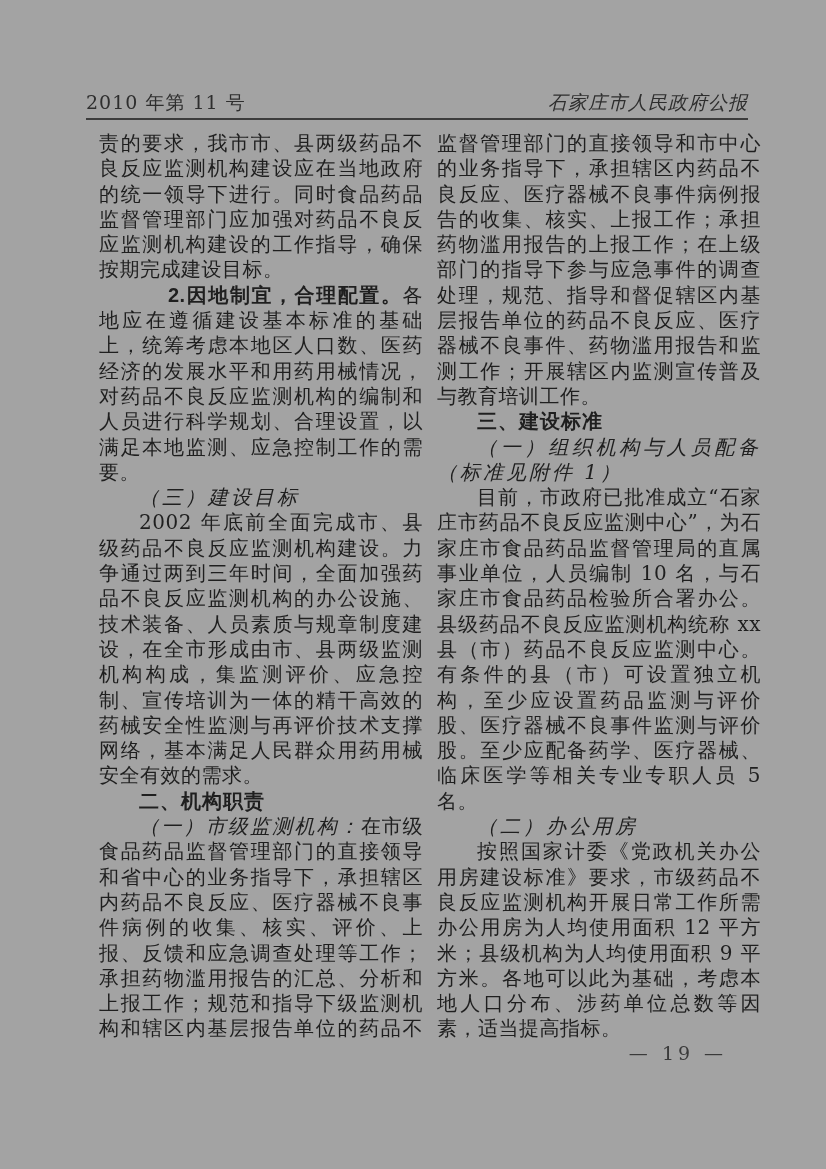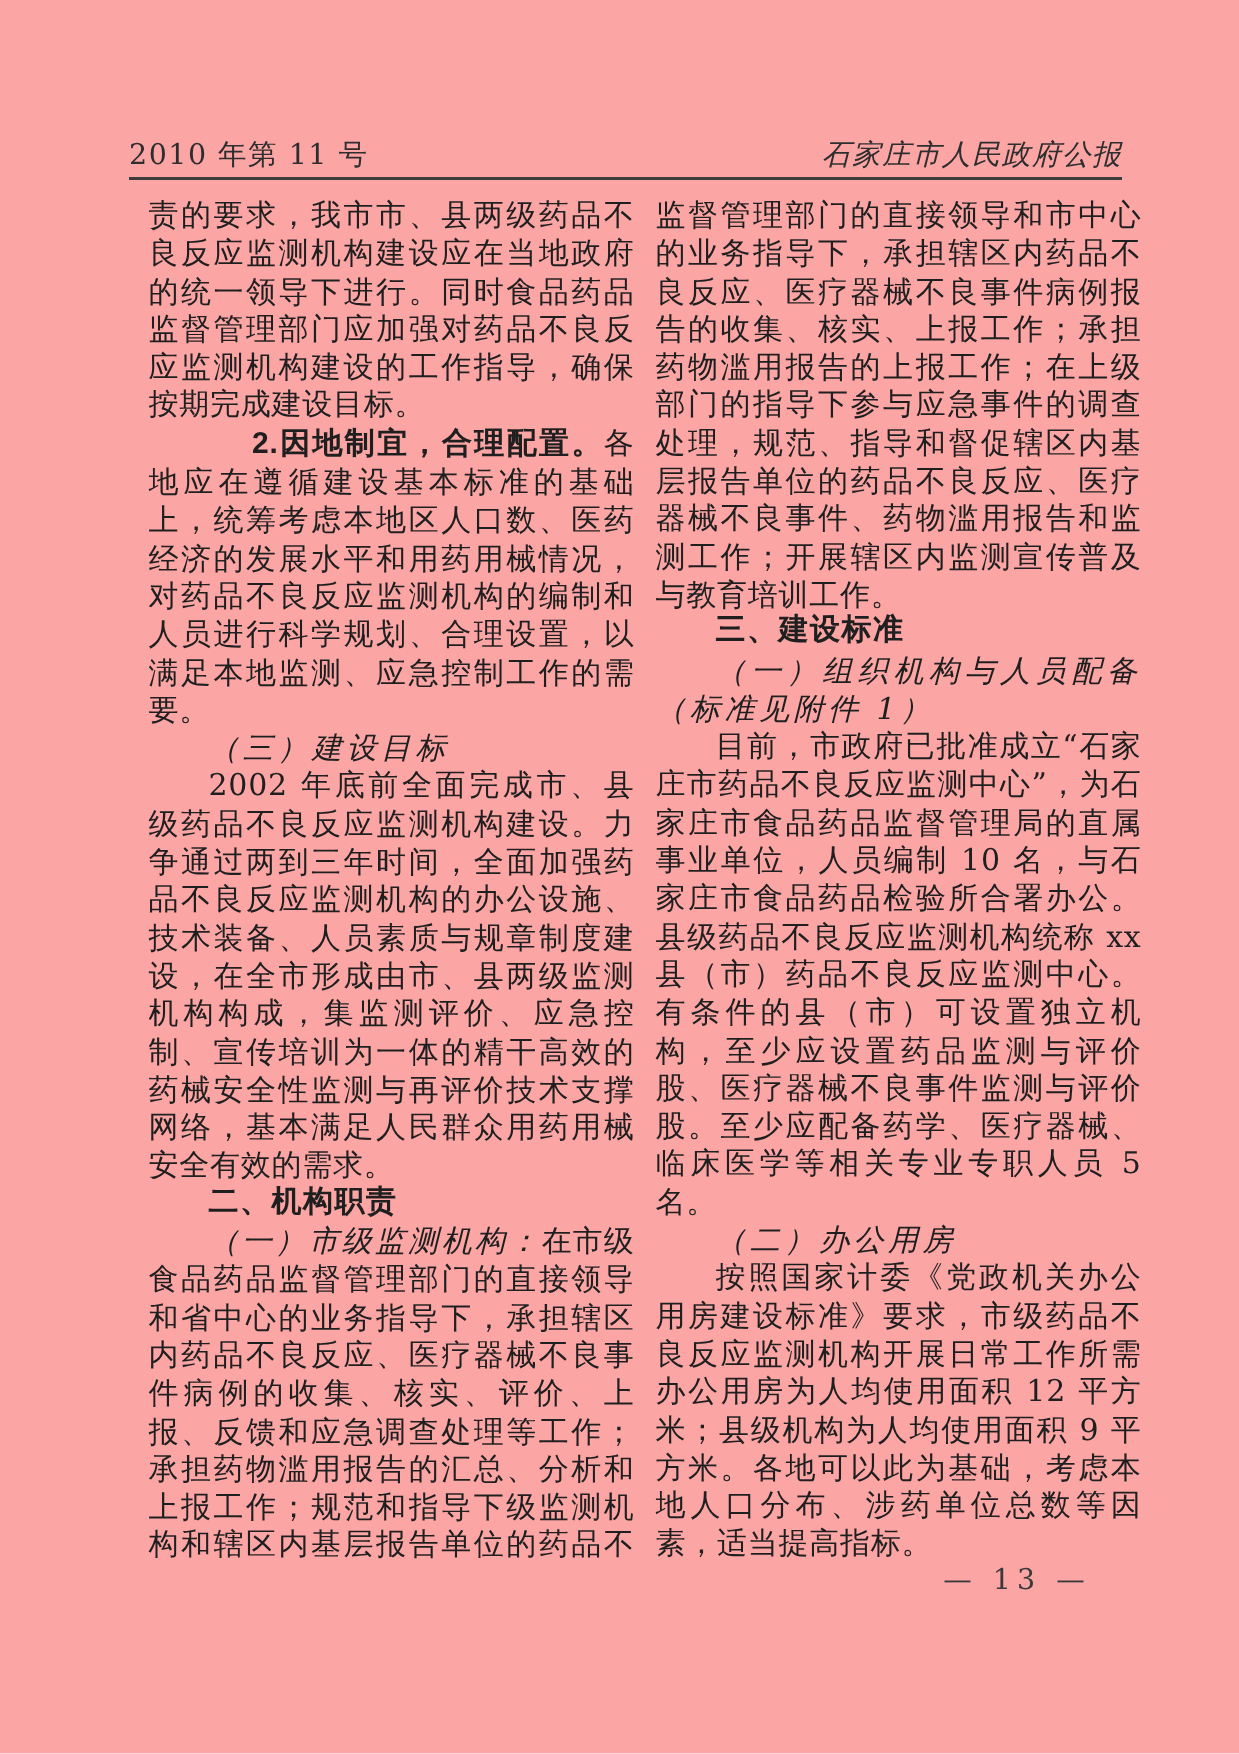--- a/index.html
+++ b/index.html
@@ -4,21 +4,21 @@
 <style>
   html, body {
     margin: 0;
     padding: 0;
     background: #ffffff;
   }
   .page {
     position: relative;
     width: 826px;
     height: 1169px;
-    background: #fca5a5;
+    background: #a3a3a3;
     overflow: hidden;
     font-family: "DejaVu Serif", serif;
     color: #1f1f1f;
   }
   .header {
     position: absolute;
     left: 86px;
     top: 82px;
     width: 662px;
     height: 34px;
@@ -64,21 +64,21 @@
   }
   p.block {
     margin: 0;
     padding: 0;
   }
   .indent {
     text-indent: 2em;
   }
   .heading-bold {
     font-weight: 700;
-    font-family: Liberation Mono, monospace; 
+    font-family: Liberation Sans, sans-serif; 
     letter-spacing: 1px;
   }
   .heading-kai {
     font-style: italic; 
     letter-spacing: 3px;
   }
   .lead-bold {
     font-weight: 700;
     font-style: normal;
     font-family: "Liberation Sans", sans-serif; 
@@ -124,15 +124,15 @@
         <p class="block body">监督管理部门的直接领导和市中心的业务指导下，承担辖区内药品不良反应、医疗器械不良事件病例报告的收集、核实、上报工作；承担药物滥用报告的上报工作；在上级部门的指导下参与应急事件的调查处理，规范、指导和督促辖区内基层报告单位的药品不良反应、医疗器械不良事件、药物滥用报告和监测工作；开展辖区内监测宣传普及与教育培训工作。</p>
         <p class="block heading-bold indent">三、建设标准</p>
         <p class="block heading-kai indent">（一）组织机构与人员配备（标准见附件 1）</p>
         <p class="block body indent">目前，市政府已批准成立“石家庄市药品不良反应监测中心”，为石家庄市食品药品监督管理局的直属事业单位，人员编制 10 名，与石家庄市食品药品检验所合署办公。县级药品不良反应监测机构统称 xx 县（市）药品不良反应监测中心。有条件的县（市）可设置独立机构，至少应设置药品监测与评价股、医疗器械不良事件监测与评价股。至少应配备药学、医疗器械、临床医学等相关专业专职人员 5 名。</p>
         <p class="block heading-kai indent">（二）办公用房</p>
         <p class="block body indent">按照国家计委《党政机关办公用房建设标准》要求，市级药品不良反应监测机构开展日常工作所需办公用房为人均使用面积 12 平方米；县级机构为人均使用面积 9 平方米。各地可以此为基础，考虑本地人口分布、涉药单位总数等因素，适当提高指标。</p>
         <p class="block heading-kai indent">（三）监测装备</p>
       </div>
   </div>
 
-  <div class="footer">— 13 —</div>
+  <div class="footer">— 19 —</div>
 
 </div>
 
 </body></html>

